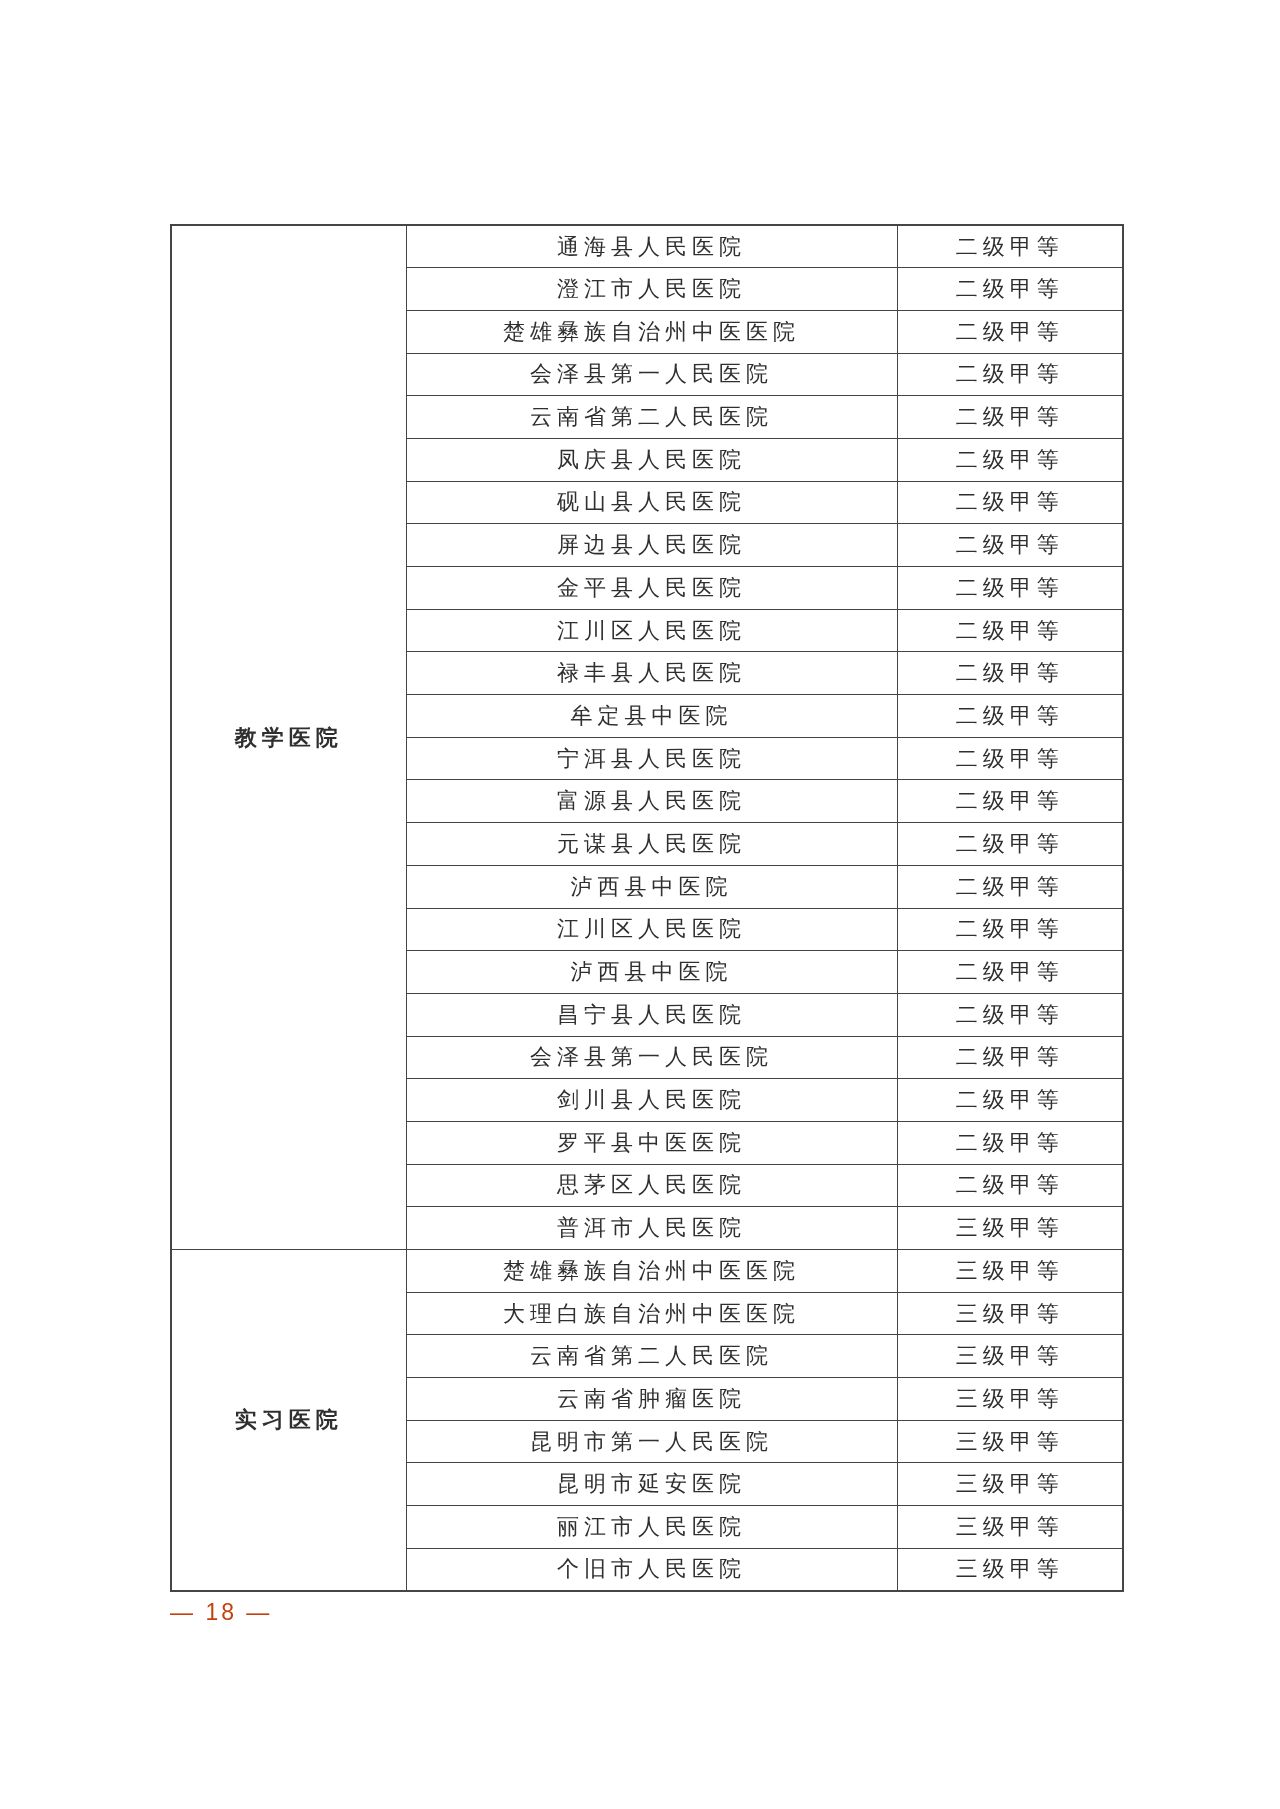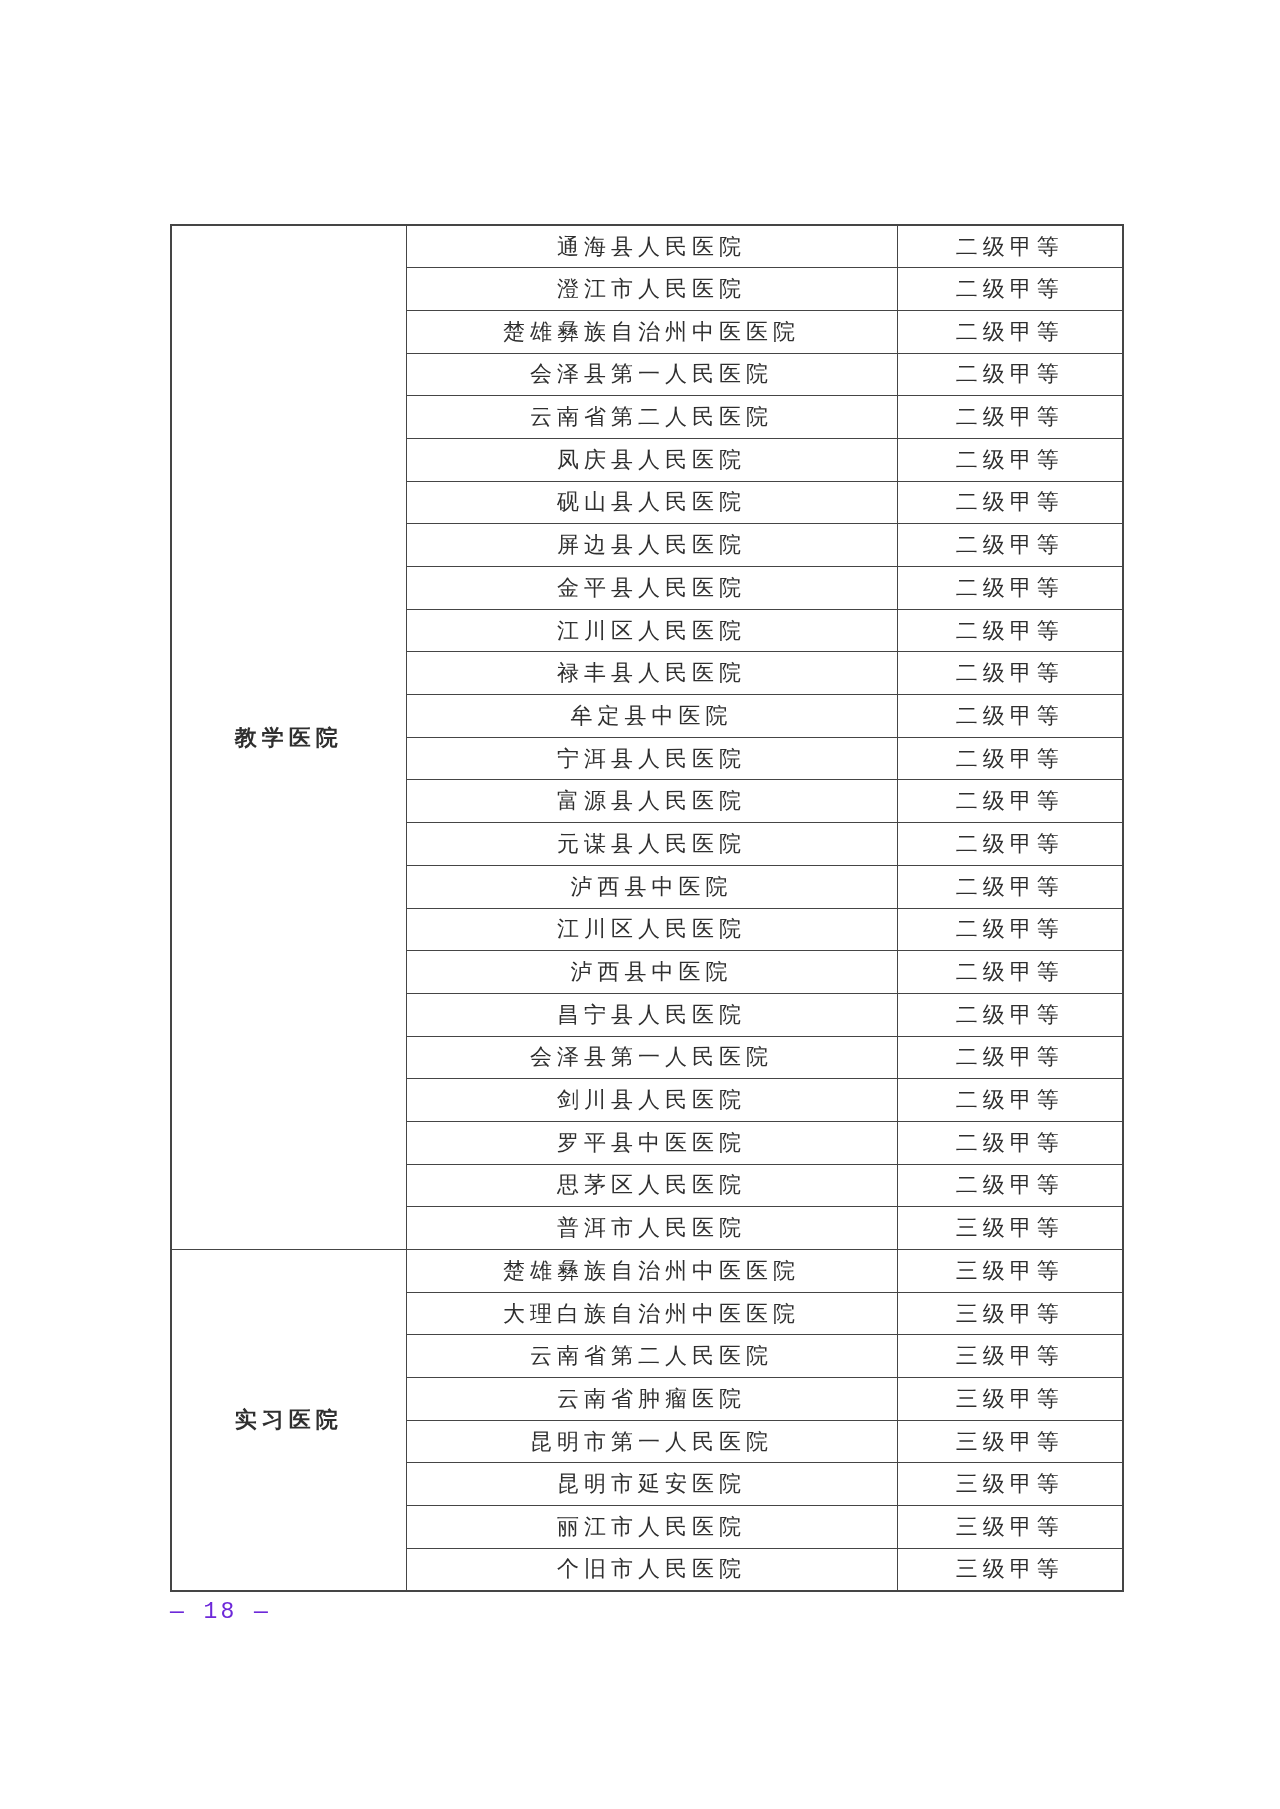--- a/index.html
+++ b/index.html
@@ -38,22 +38,22 @@
     letter-spacing: 5px;
     font-size: 22px;
     margin-left: 31px;
   }
   .page-number {
     position: absolute;
     left: 170px;
     top: 1599px;
     font-size: 23px;
     letter-spacing: 3px;
-    color: #6d28d9;
-    font-family: Liberation Mono, monospace;
+    color: #c2410c;
+    font-family: Liberation Sans, sans-serif;
   }
 </style>
 </head>
 <body>
 
 <div class="page">
 
   <table class="hospital-table">
     <colgroup>
       <col style="width:235px">

